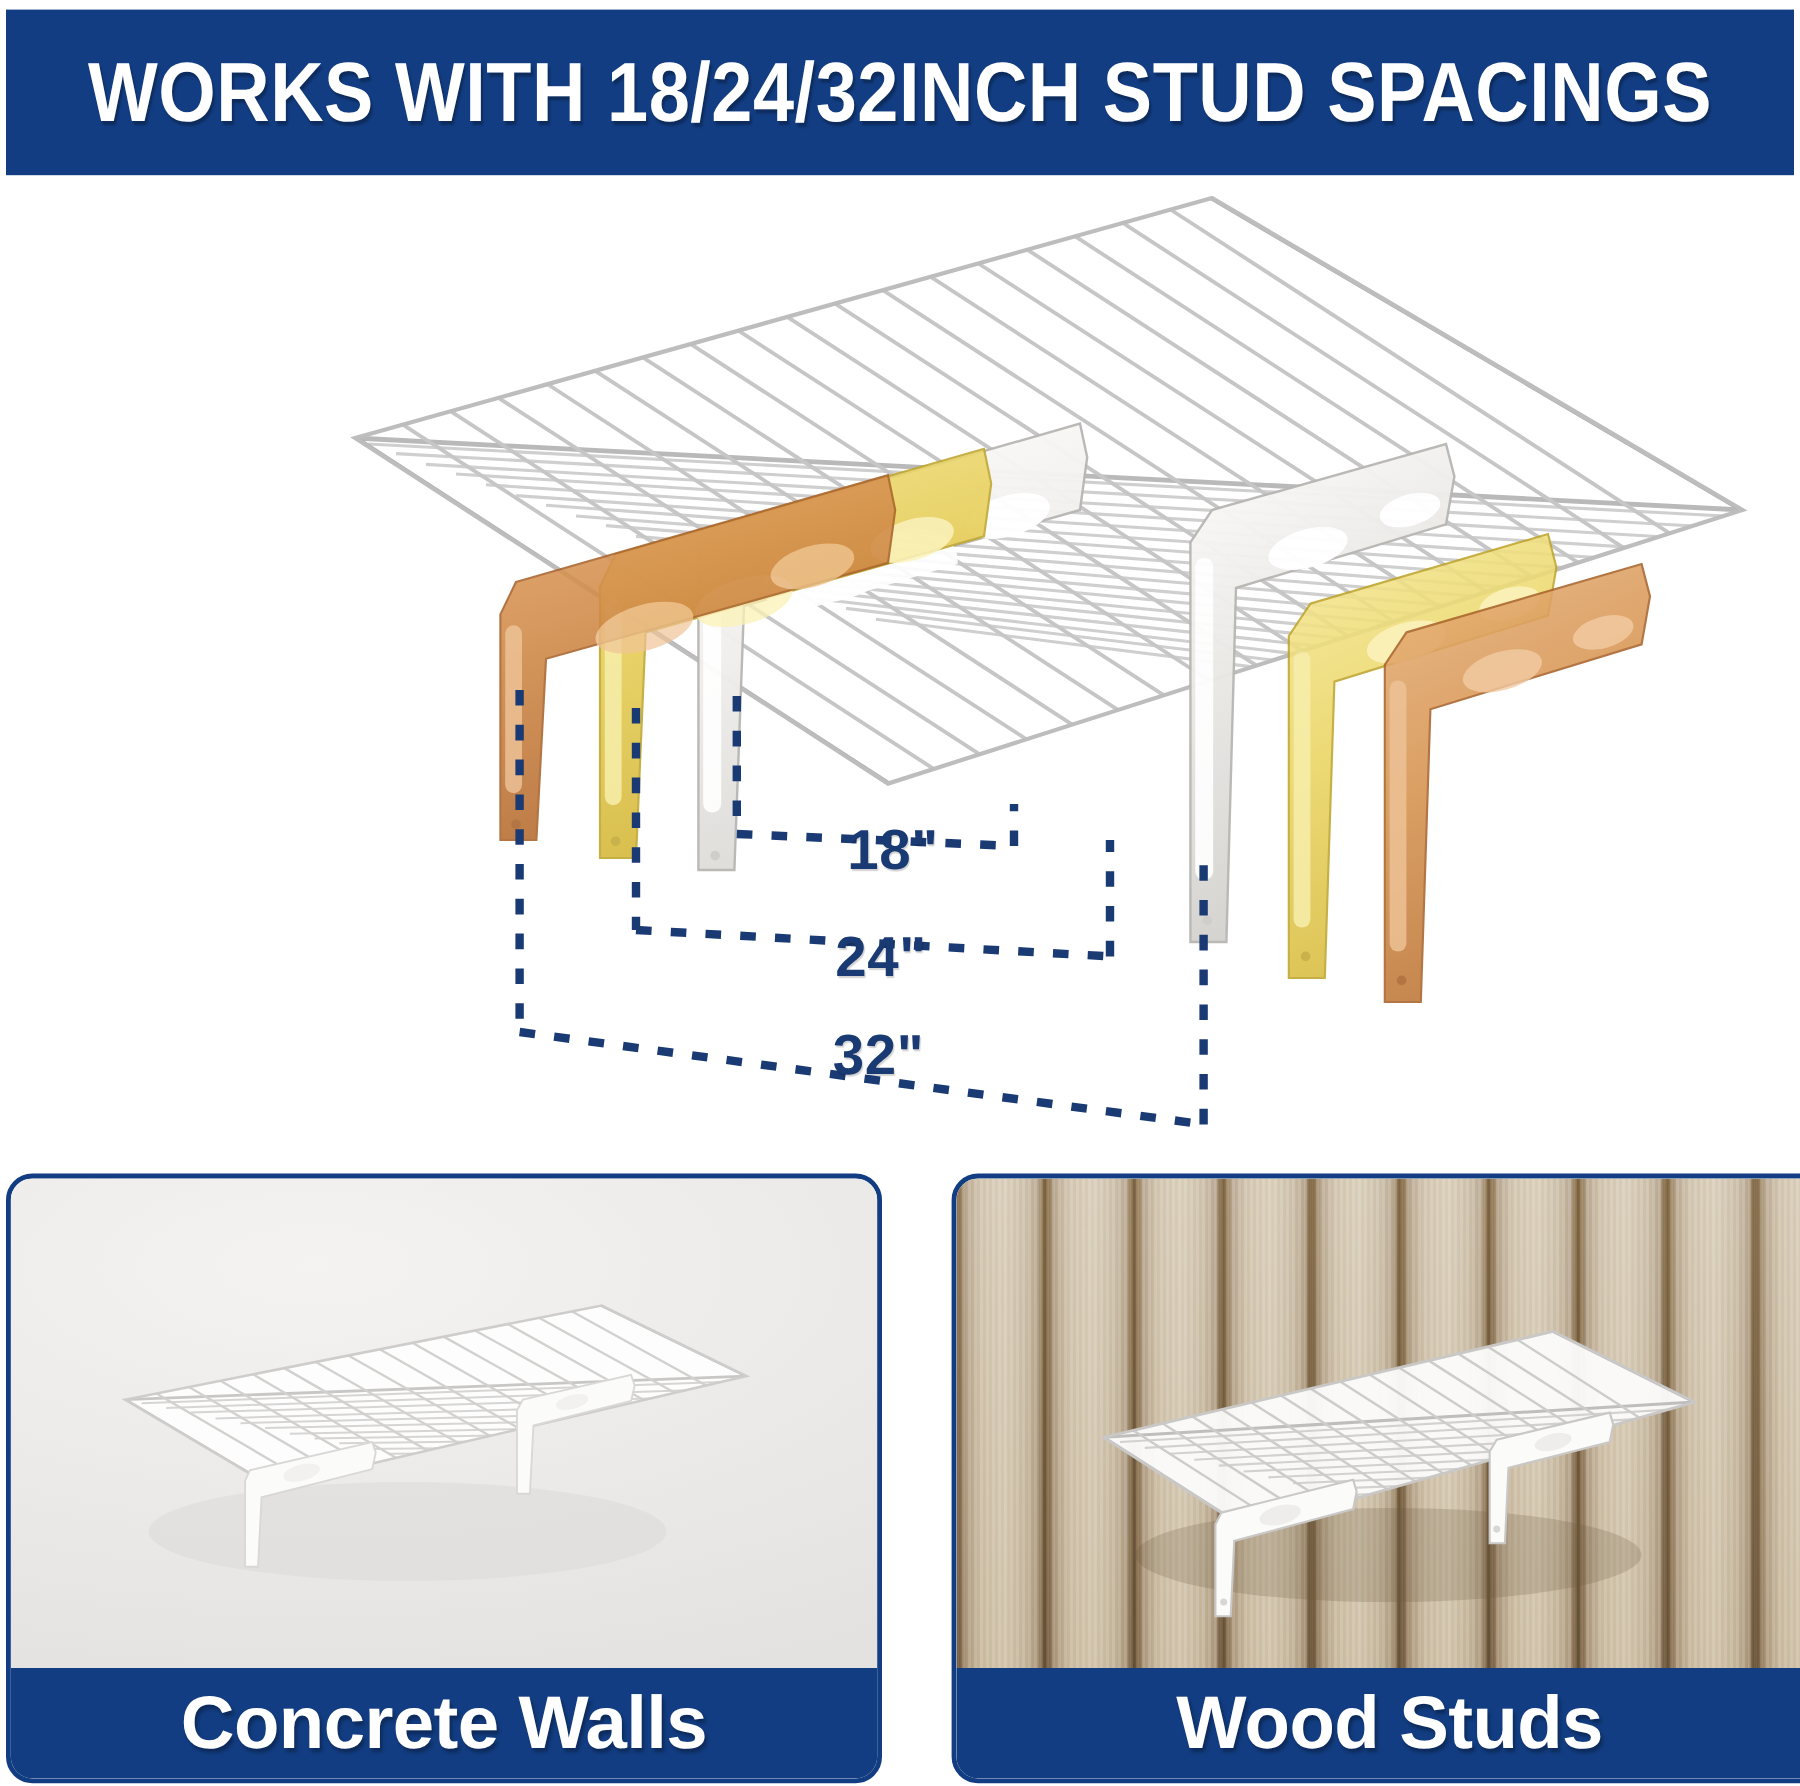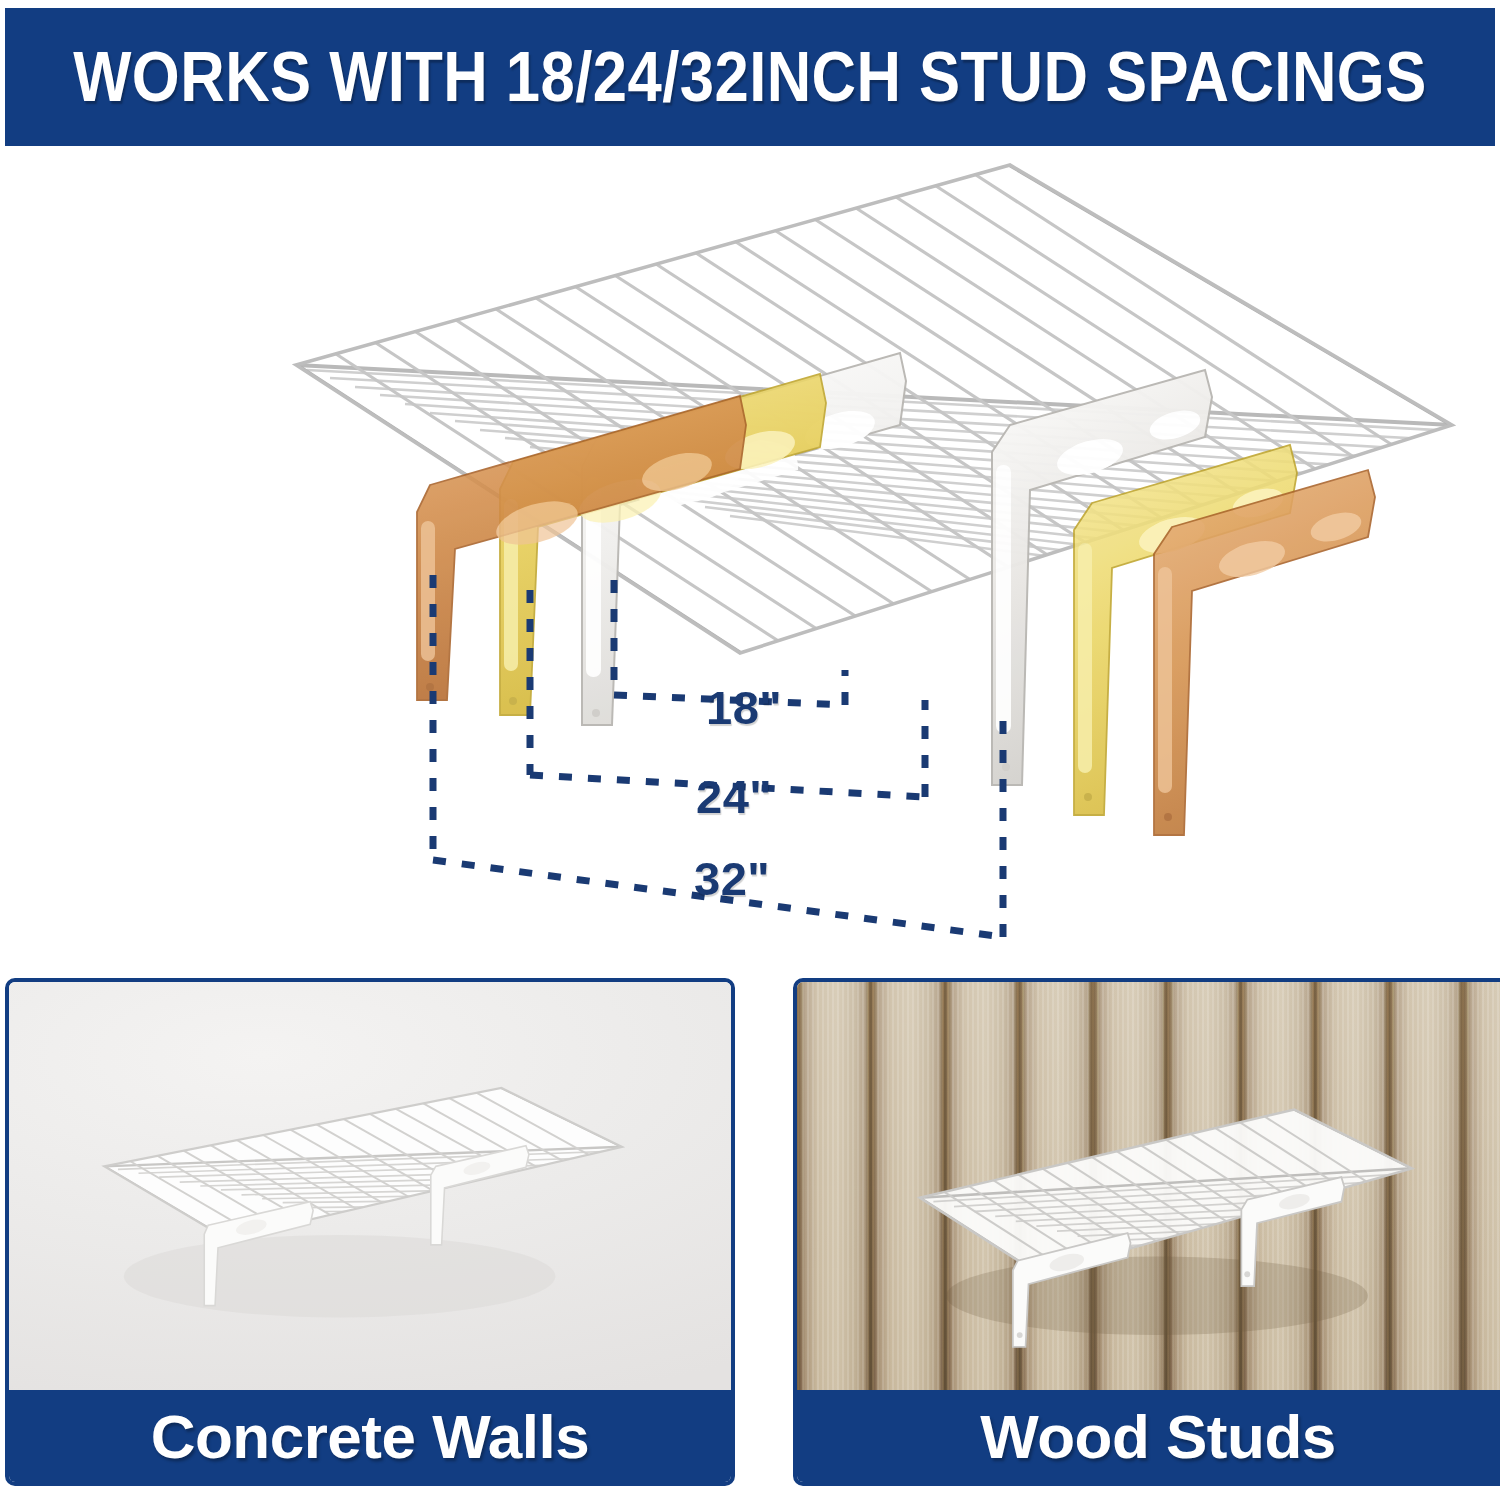--- a/index.html
+++ b/index.html
@@ -32,21 +32,21 @@
   
   .hero { position: absolute; left: 0; top: 125px; width: 1500px; height: 845px; }
   .hero svg { display: block; width: 1500px; height: 845px; }
 
   
   .panels {
     position: absolute; left: 0; top: 978px; width: 1500px; height: 510px;
   }
   .panel {
     position: absolute; top: 0; width: 730px; height: 508px;
-    border: 4px solid #123d82; border-radius: 10px;
+    border: 4px solid #123d82; border-radius: 22px;
     overflow: hidden; background: #fff;
   }
   .panel.left  { left: 5px; }
   .panel.right { left: 765px; margin-left: 28px; }
   .panel-scene { position: absolute; left: 0; top: 0; right: 0; bottom: 92px; overflow: hidden; }
   .scene-concrete { width: 100%; height: 100%;
     background:
       radial-gradient(120% 90% at 35% 18%, #f4f3f2 0%, #ecebea 48%, #e4e2e1 100%);
   }
   .scene-wood { width: 100%; height: 100%; position: relative; overflow: hidden;

